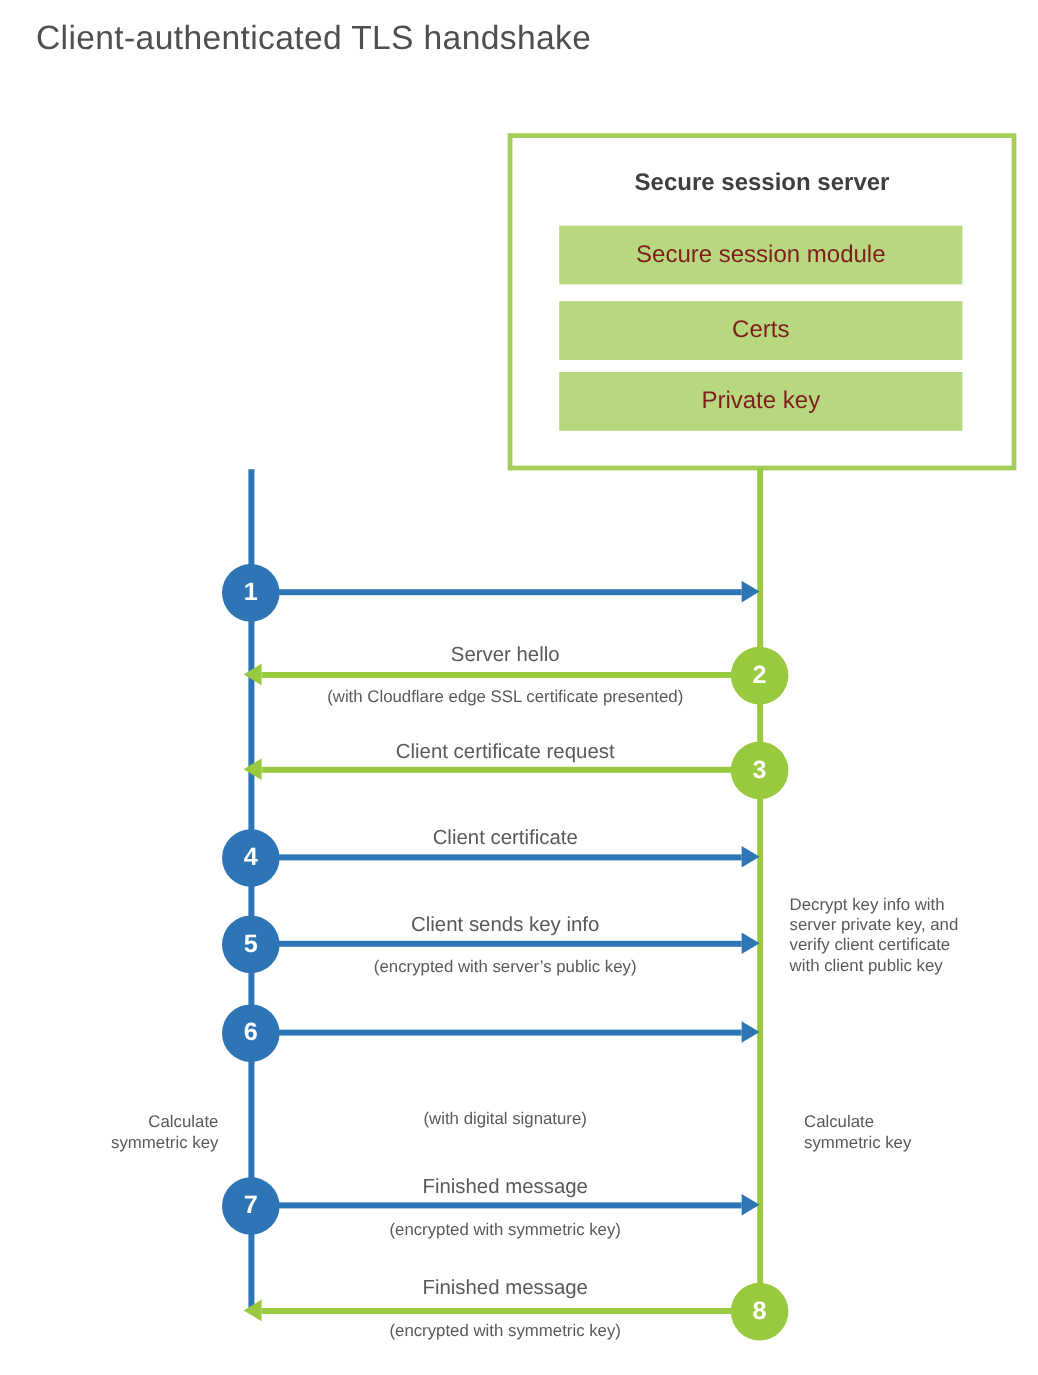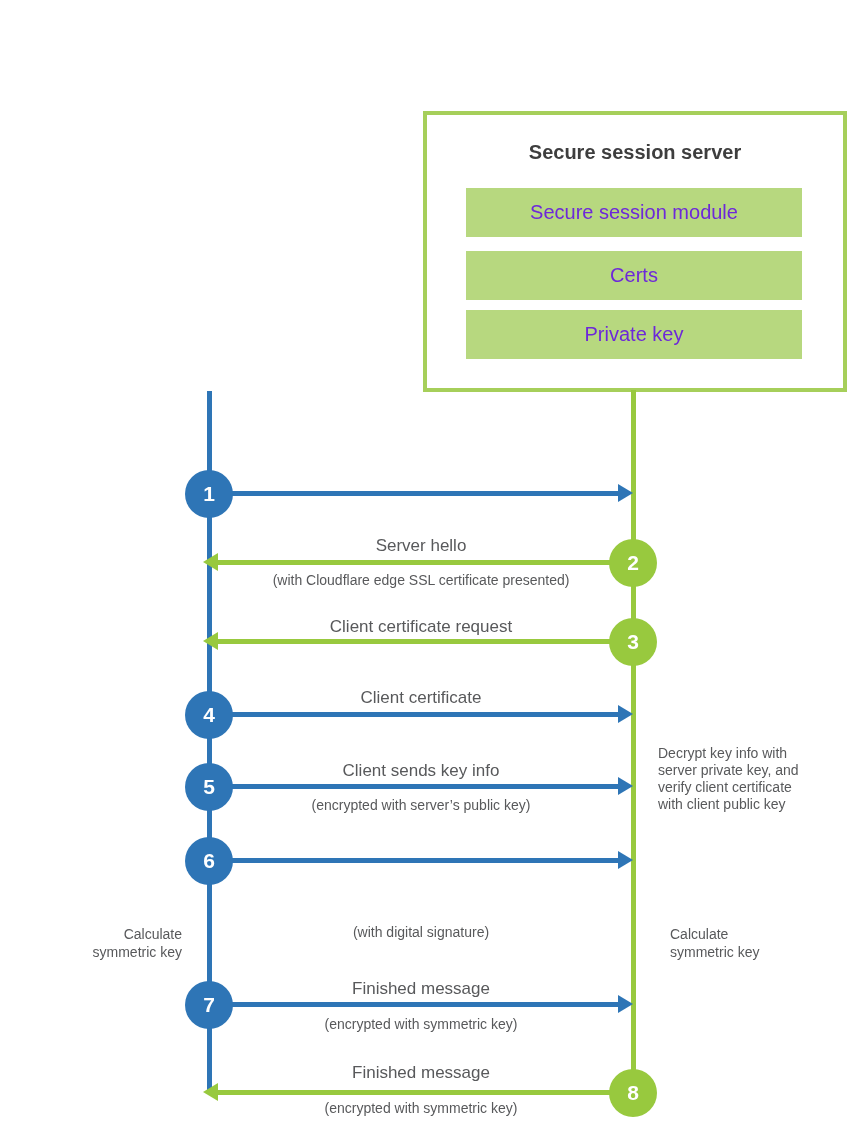--- a/index.html
+++ b/index.html
@@ -20,21 +20,21 @@
     font-size:20px; font-weight:700; color:#3e3e3e;
   }
   .app-rect {
     position:absolute; left:32px; top:73px; width:278px; height:176px;
     background:#5b9bd5; color:#ffffff; font-size:20px;
     display:flex; align-items:center; justify-content:center; text-align:center;
     white-space:pre-line; line-height:1.3;
   }
   .server-bar {
     position:absolute; left:39px; width:336px; height:49px;
-    background:#b7d87f; color:#6d28d9; font-size:20px;
+    background:#b7d87f; color:#7f1d1d; font-size:20px;
     display:flex; align-items:center; justify-content:center;
   }
   .bar-1 { top:73px; } .bar-2 { top:136px; } .bar-3 { top:195px; }
   
   .lifeline { position:absolute; width:5px; z-index:1; }
   .lifeline-client { left:207px; top:391px; height:700px; background:#2e75b6; }
   .lifeline-server { left:631px; top:390px; height:703px; background:#98c93e; }
   
   .arrow { position:absolute; height:5px; z-index:2; }
   .arrow-right { left:209px; width:409px; background:#2e75b6; }
@@ -71,20 +71,21 @@
   }
   .decrypt-note { left:658px; top:745px; width:180px; text-align:left; }
   .calc-left  { left:42px;  top:926px; width:140px; text-align:right; line-height:17.5px; }
   .calc-right { left:670px; top:926px; width:140px; text-align:left;  line-height:17.5px; }
 </style>
 </head>
 <body>
 
 <div class="canvas">
 
+  <div class="page-title">Client-authenticated TLS handshake</div>
 
 
   <div class="entity-box server-box">
     <div class="entity-title">Secure session server</div>
     <div class="server-bar bar-1">Secure session module</div>
     <div class="server-bar bar-2">Certs</div>
     <div class="server-bar bar-3">Private key</div>
   </div>
 
   <div class="lifeline lifeline-client"></div>

